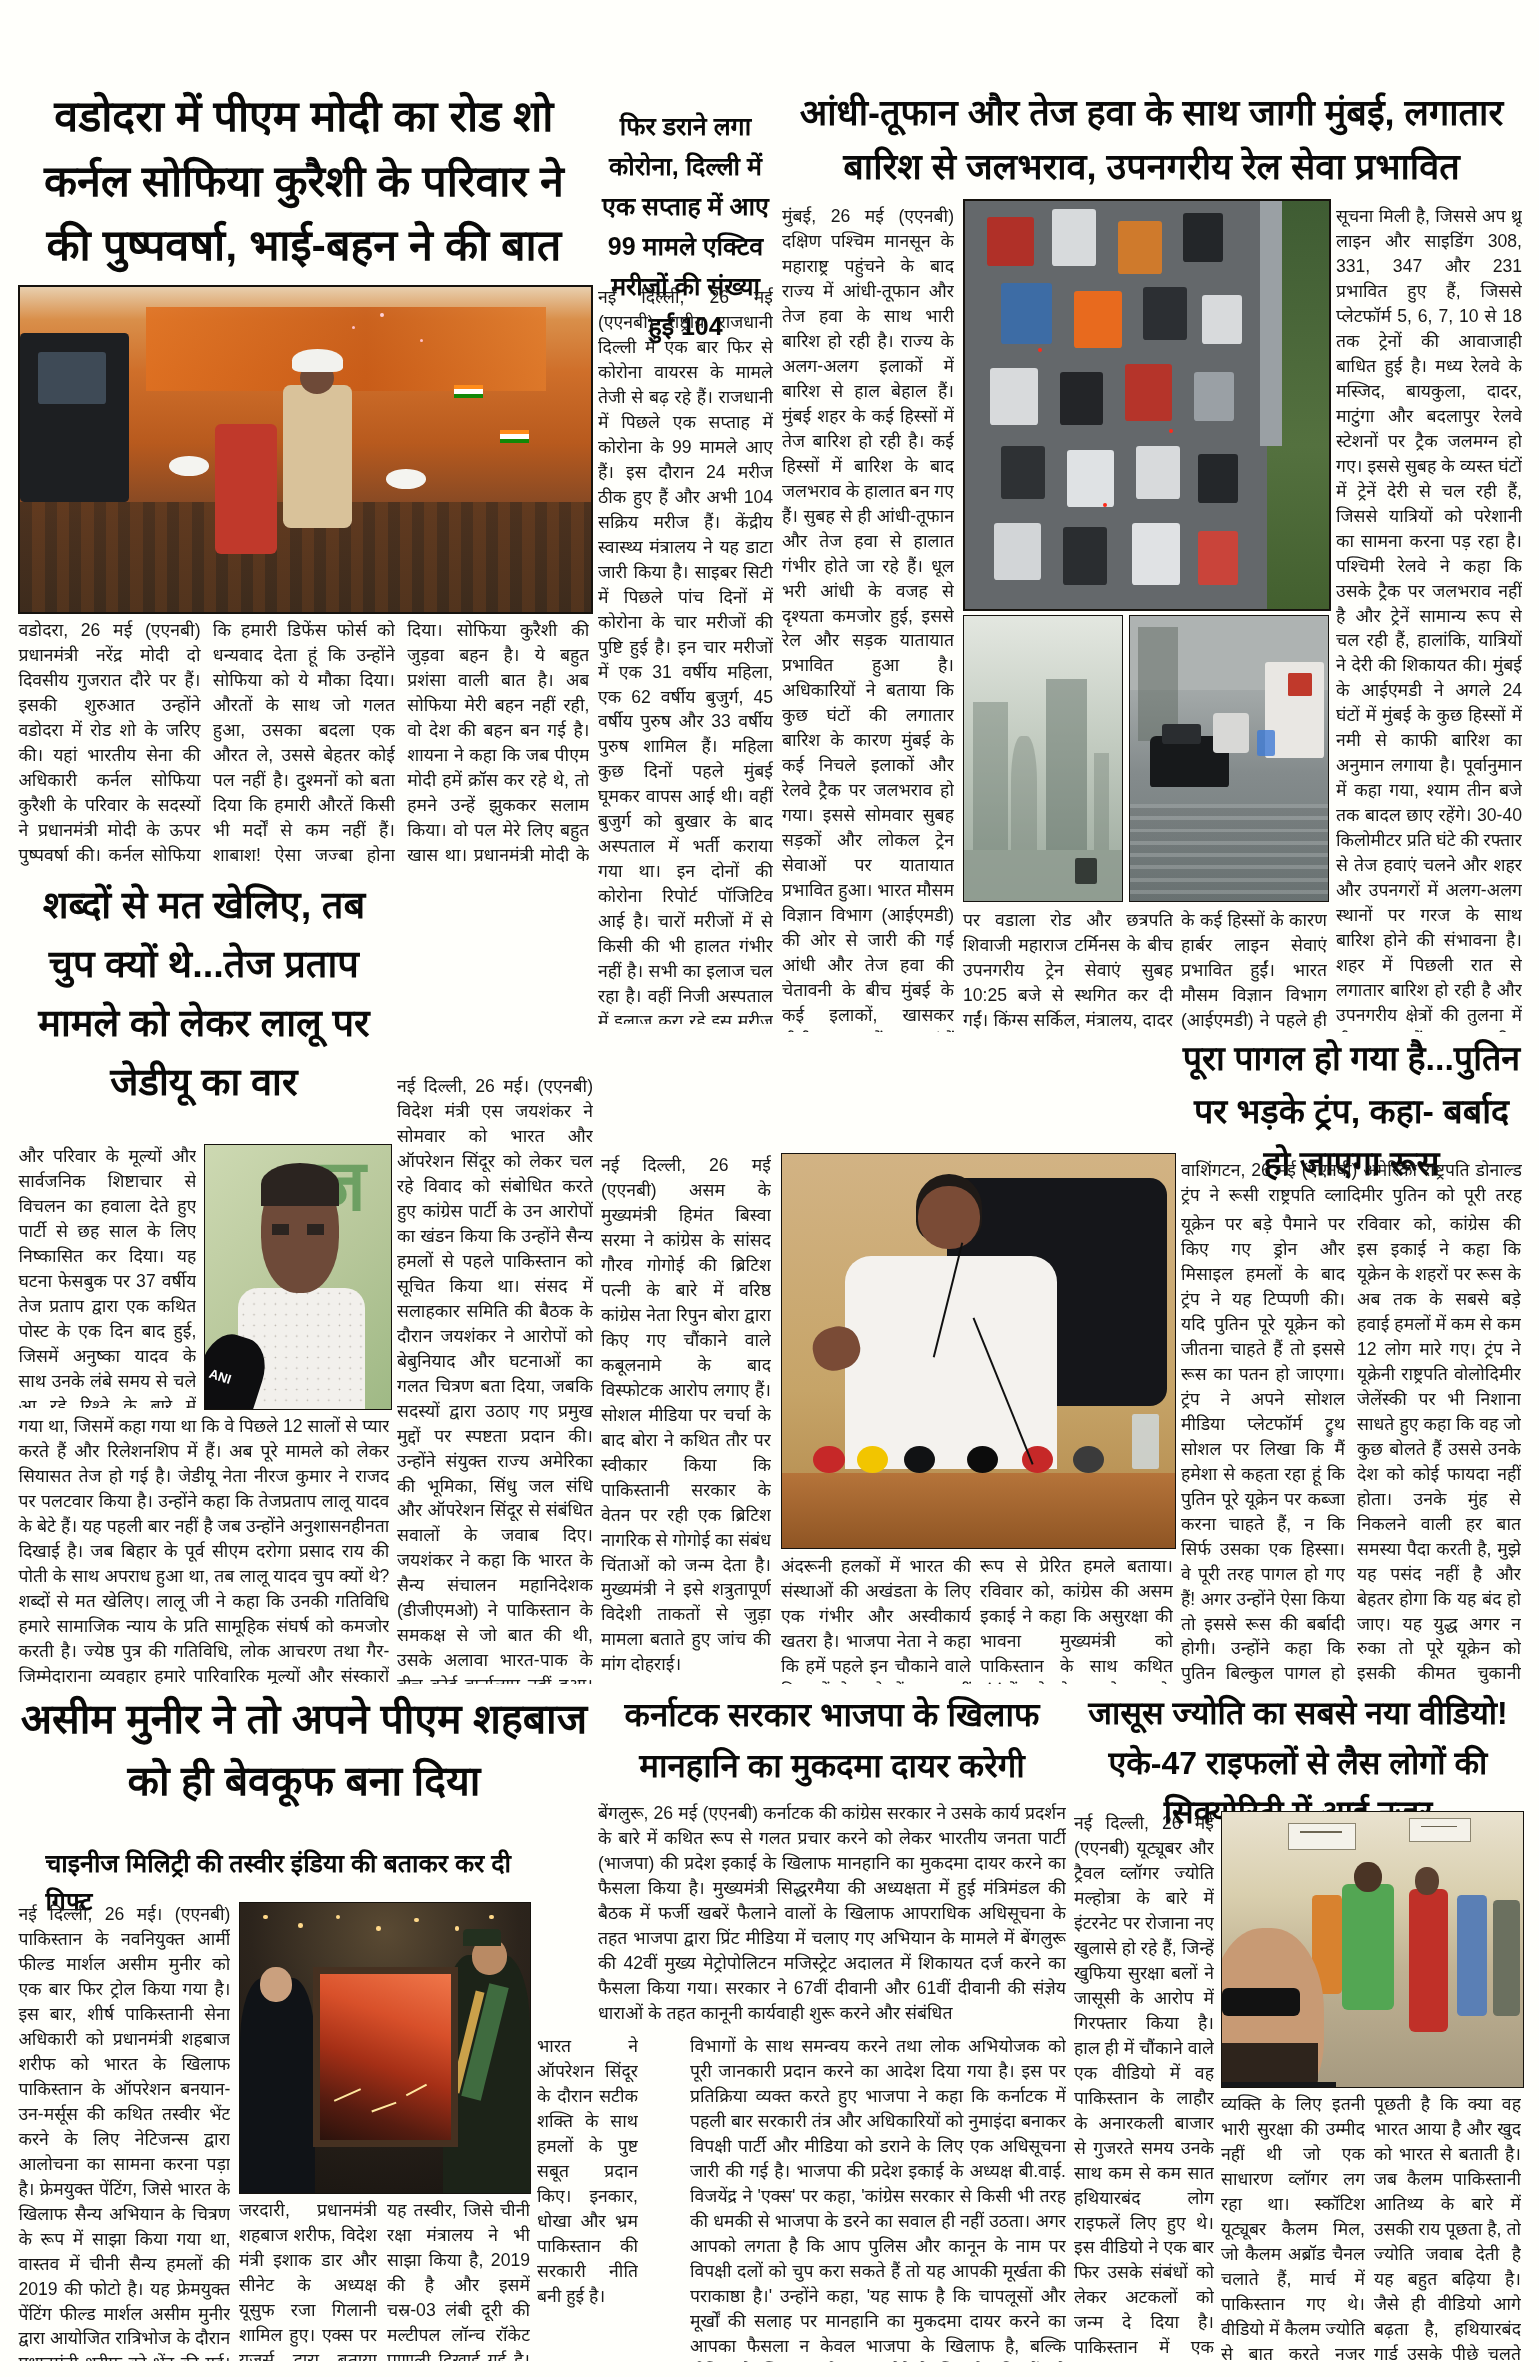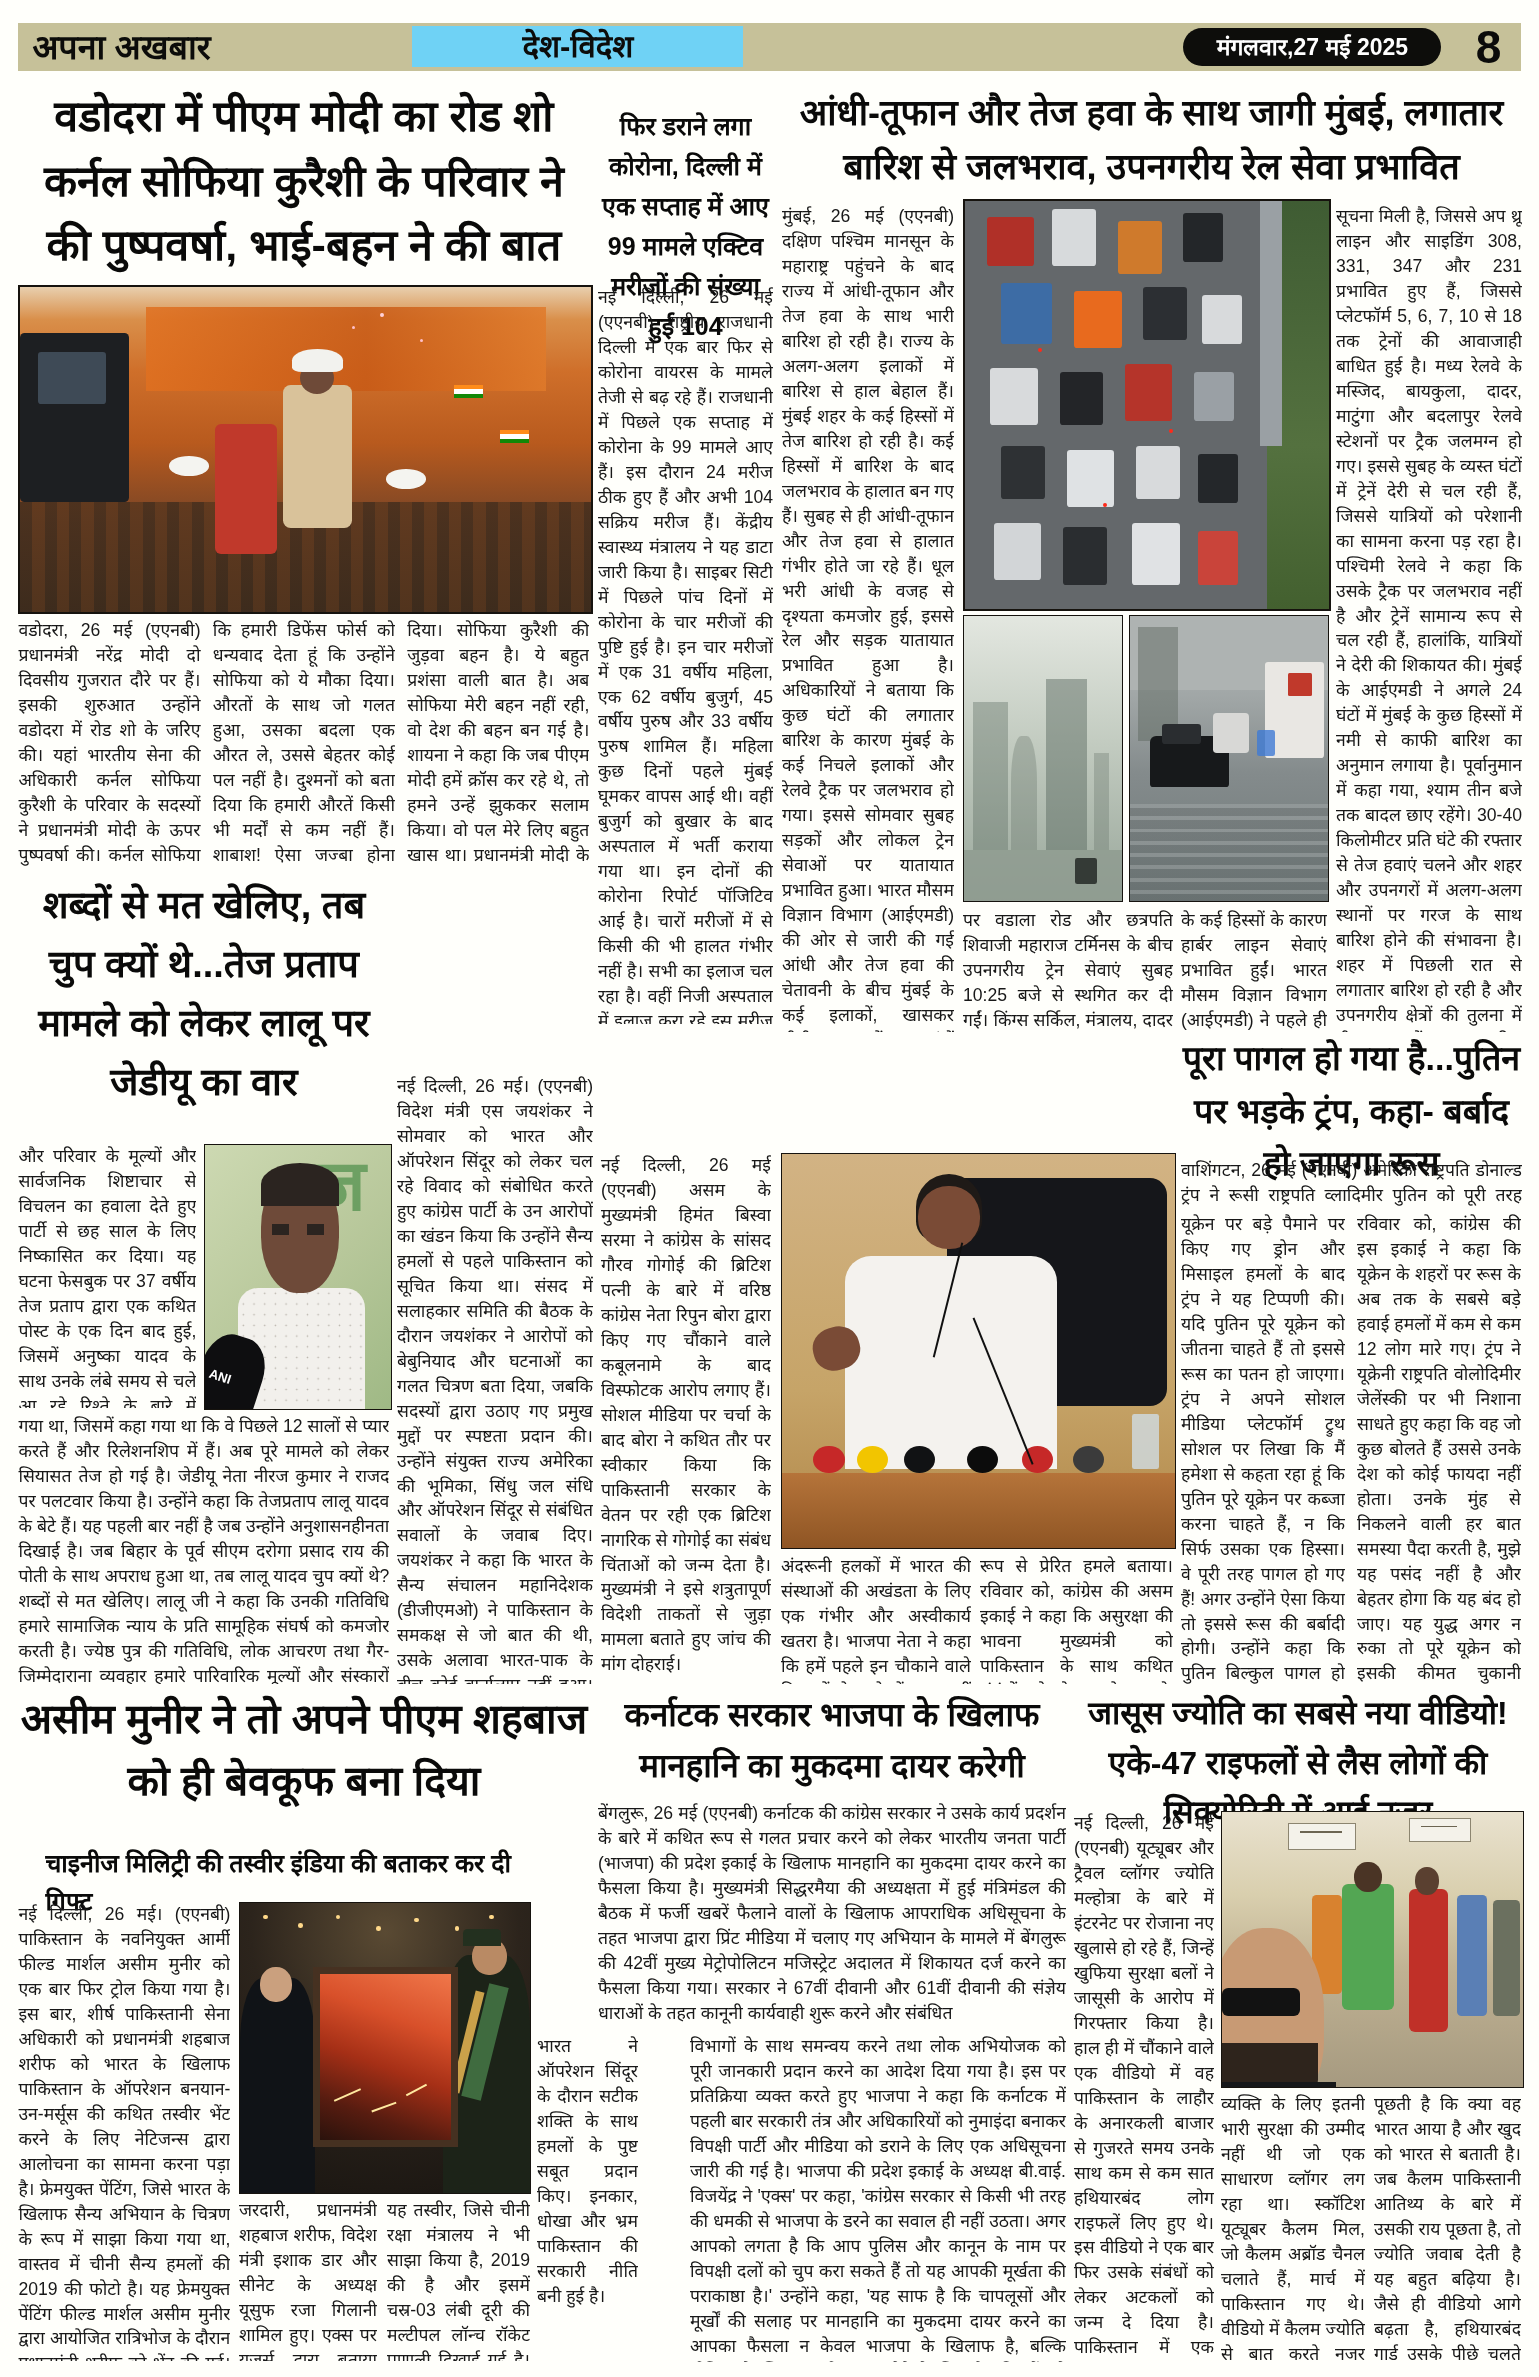--- a/index.html
+++ b/index.html
@@ -19,26 +19,20 @@
                text-align:center;line-height:41px;font-size:31px;font-weight:bold;color:#0c0c0a;}
   .date-pill{position:absolute;right:80px;top:4.6px;width:258px;height:38px;background:#0d0d0b;border-radius:21.5px;
              text-align:center;line-height:38px;font-size:23px;font-weight:bold;color:#ffffff;}
   .page-no{position:absolute;right:20px;top:-3.1px;font-size:46px;font-weight:bold;color:#0b0b0a;}
 </style>
 </head>
 <body>
 
 <div class="page">
 
-  <div class="masthead">
-    <div class="paper-name">अपना अखबार</div>
-    <div class="section-box">देश-विदेश</div>
-    <div class="date-pill">मंगलवार,27 मई 2025</div>
-    <div class="page-no">8</div>
-  </div>
 
   <div class="abs headline" style="left:18.4px;top:84px;width:571px;height:195px;font-size:43px;line-height:1.5;">वडोदरा में पीएम मोदी का रोड शो कर्नल सोफिया कुरैशी के परिवार ने की पुष्पवर्षा, भाई-बहन ने की बात</div>
   <div class="photo" style="left:18.4px;top:285px;width:571px;height:325px;background:linear-gradient(180deg,#e8cfae 0%,#d98f4a 10%,#cf6f2a 26%,#b85a1e 48%,#7a4526 72%,#46301f 100%);">
     <i style="left:0;top:14%;width:19%;height:52%;background:#1d1f22;border-radius:4.6px;"></i>
     <i style="left:3%;top:20%;width:12%;height:16%;background:#3e4a56;border-radius:3.1px;"></i>
     <i style="left:22%;top:6%;width:70%;height:26%;background:linear-gradient(90deg,#e07020,#c85a16 55%,#e07a2a);opacity:.85;"></i>
     <i style="left:0;bottom:0;width:100%;height:34%;background:repeating-linear-gradient(90deg,#3a2a1c 0 12.3px,#55351d 12.3px 24.5px);opacity:.75;"></i>
     <i style="left:46%;top:30%;width:12%;height:44%;background:#d9c29a;border-radius:7.7px;"></i>
     <i style="left:49%;top:23%;width:6%;height:10%;background:#6e4a38;border-radius:50%;"></i>
     <i style="left:47.5%;top:19%;width:9%;height:7%;background:#f2f2ee;border-radius:50% 50% 20% 20%;"></i>

